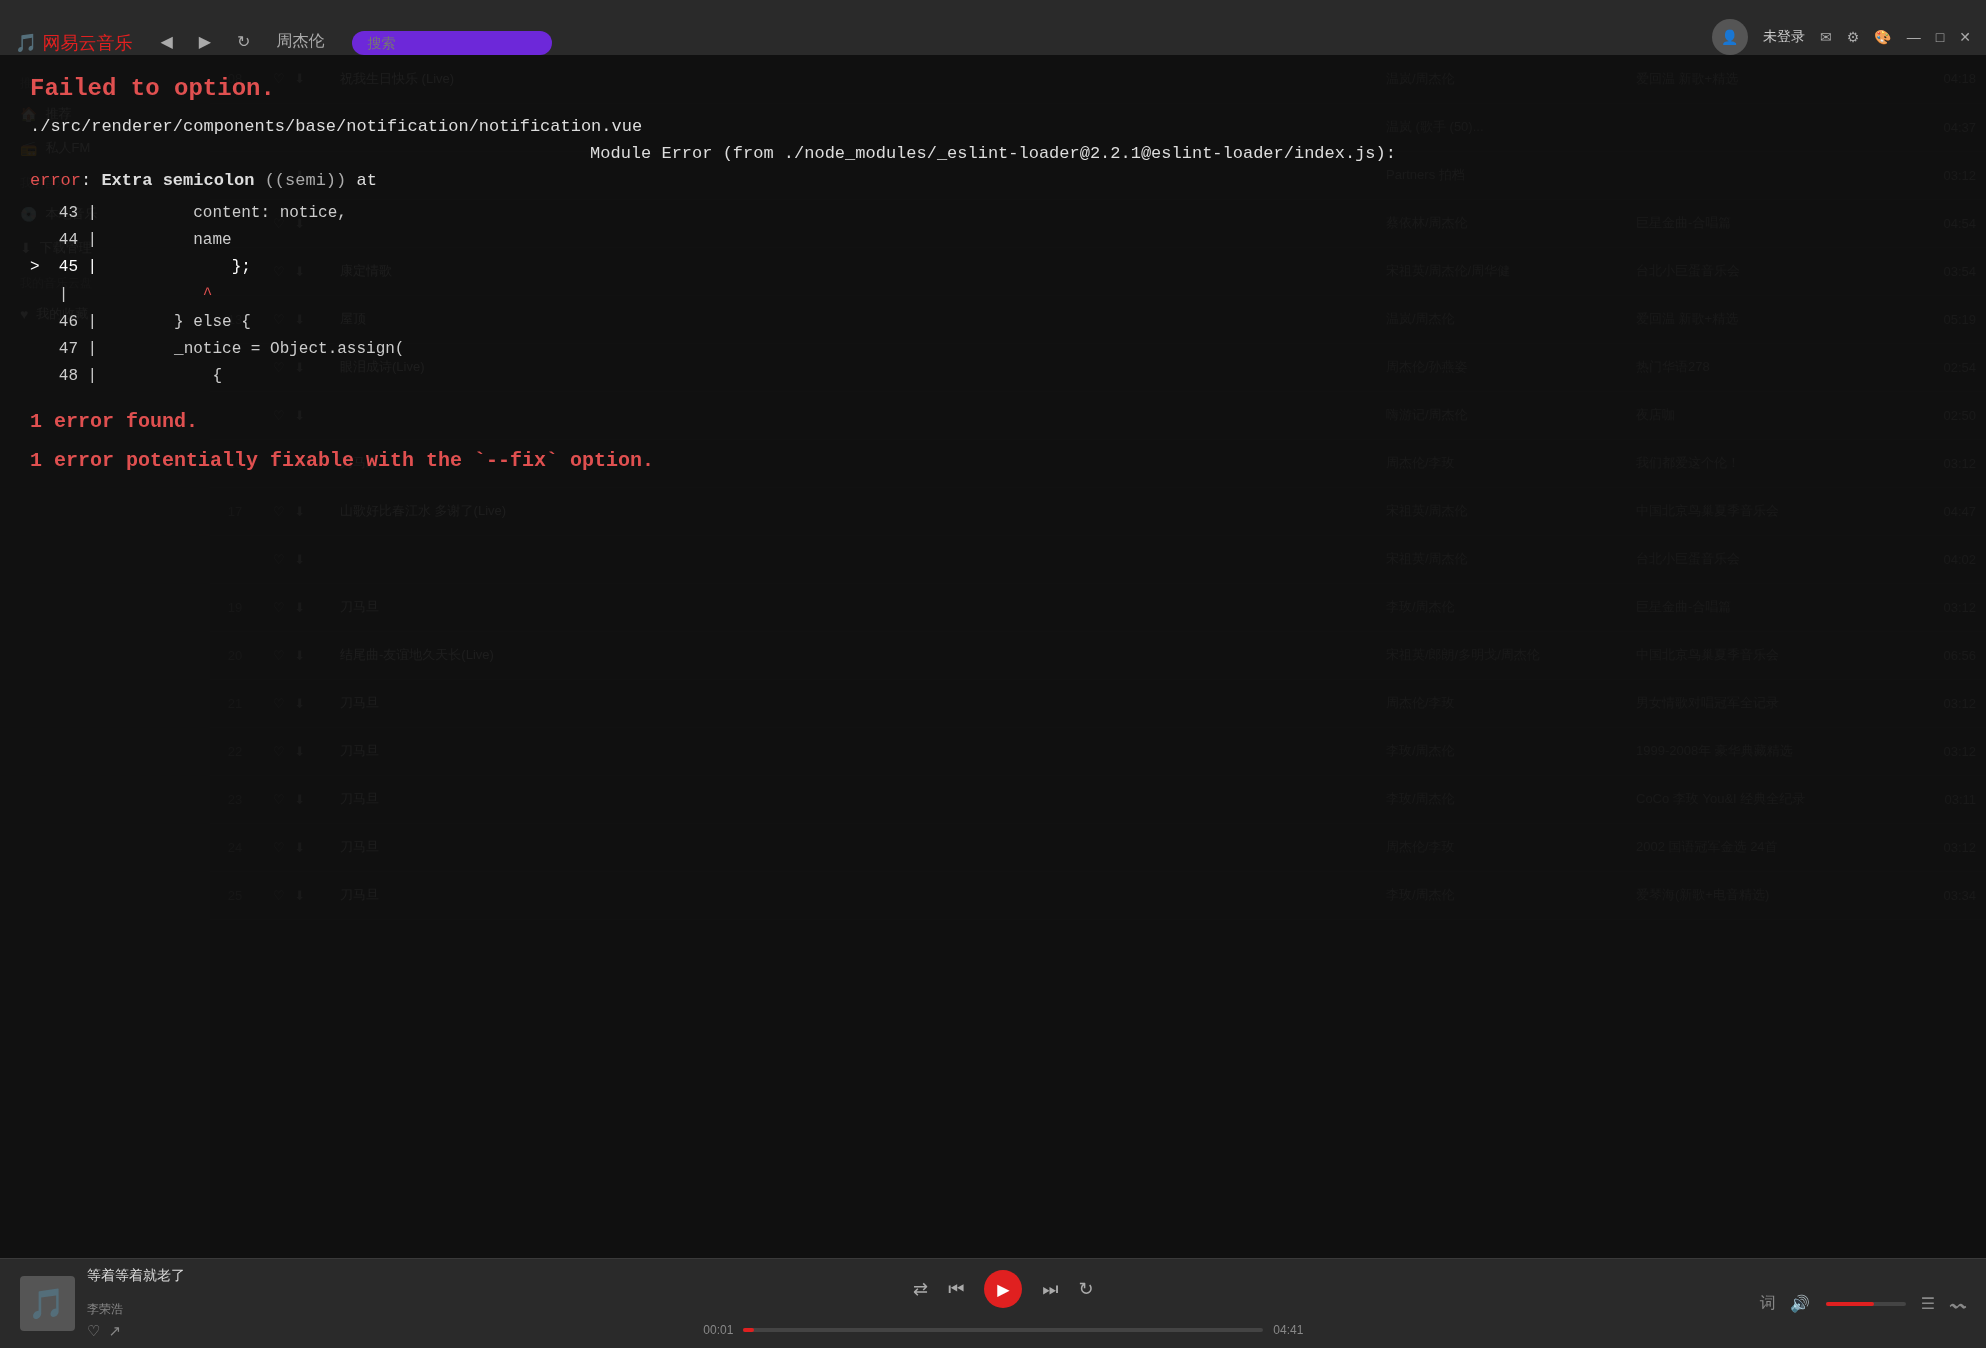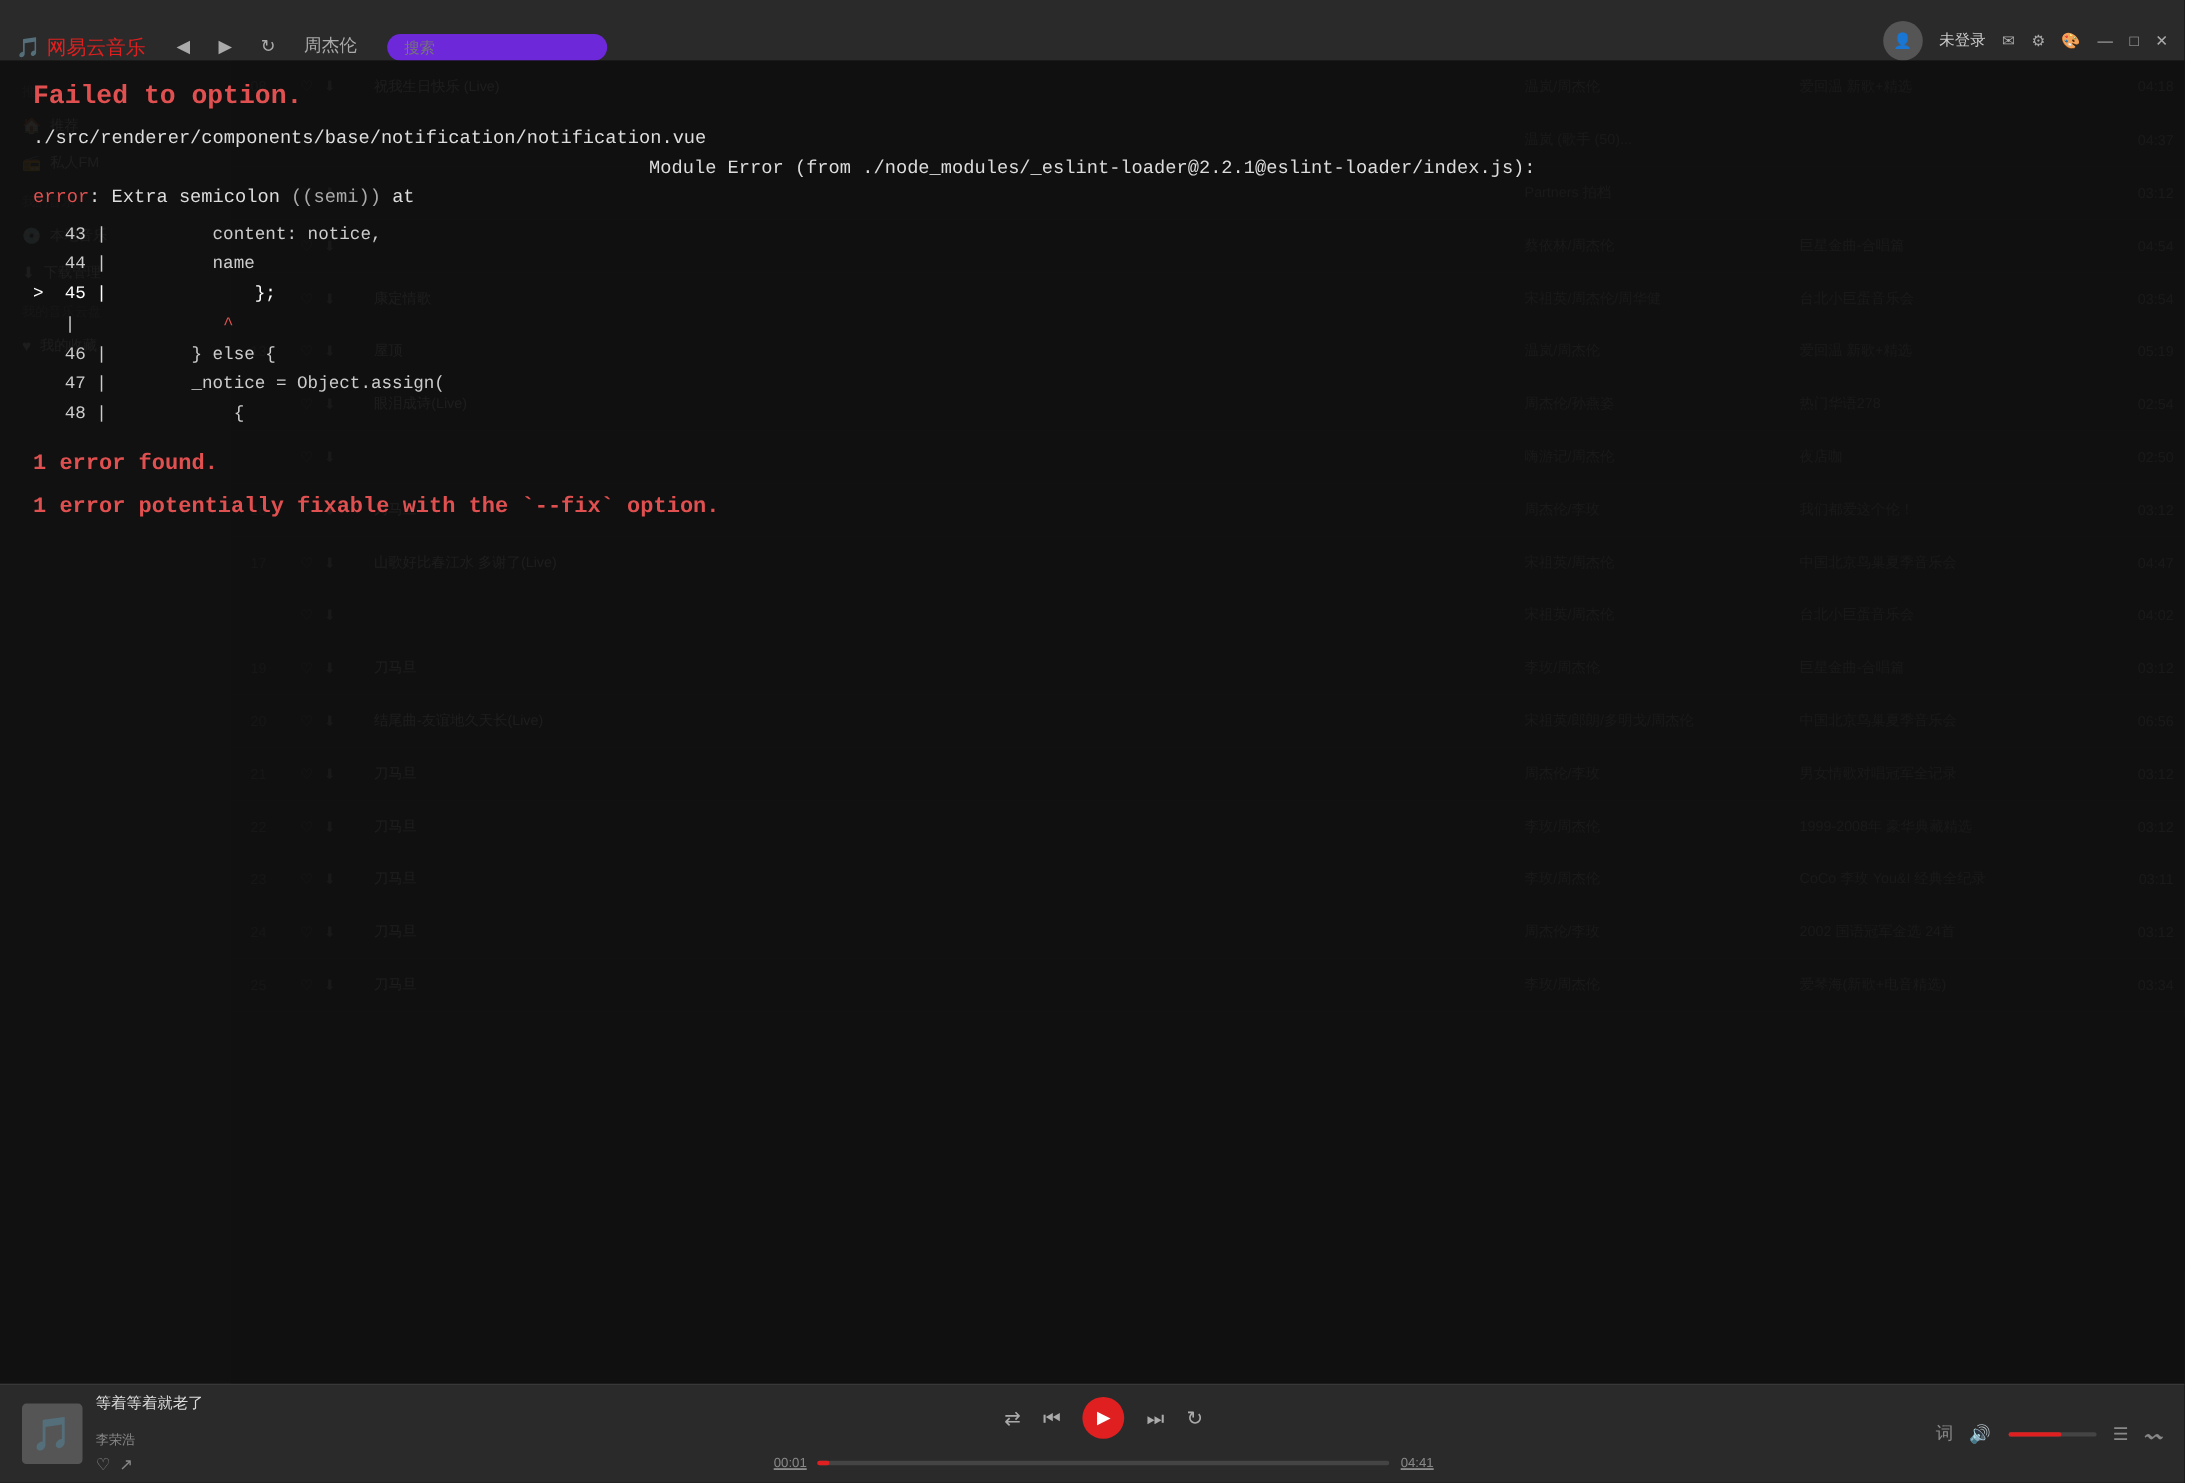--- a/index.html
+++ b/index.html
@@ -157,21 +157,21 @@
     .error-overlay .err-line {
       color: #ddd;
       font-size: 17px;
       margin-bottom: 2px;
     }
     .error-overlay .err-keyword {
       color: #e05050;
       font-size: 17px;
     }
     .error-overlay .err-bold {
-      font-weight: normal;
+      font-weight: bold;
     }
     .error-overlay .err-semi {
       color: #aaa;
       font-size: 17px;
     }
     .error-overlay .err-location {
       color: #e05050;
       font-size: 17px;
       text-decoration: underline;
       margin-bottom: 12px;
@@ -262,21 +262,20 @@
       align-items: center;
       justify-content: center;
       color: #fff;
       font-size: 16px;
     }
     .player-progress {
       display: flex;
       align-items: center;
       gap: 10px;
       width: 600px;
-      text-decoration: underline;
     }
     .player-time { color: #888; font-size: 12px; white-space: nowrap; }
     .progress-bar-wrap {
       flex: 1;
       height: 4px;
       background: #444;
       border-radius: 2px;
       position: relative;
     }
     .progress-bar-fill {

